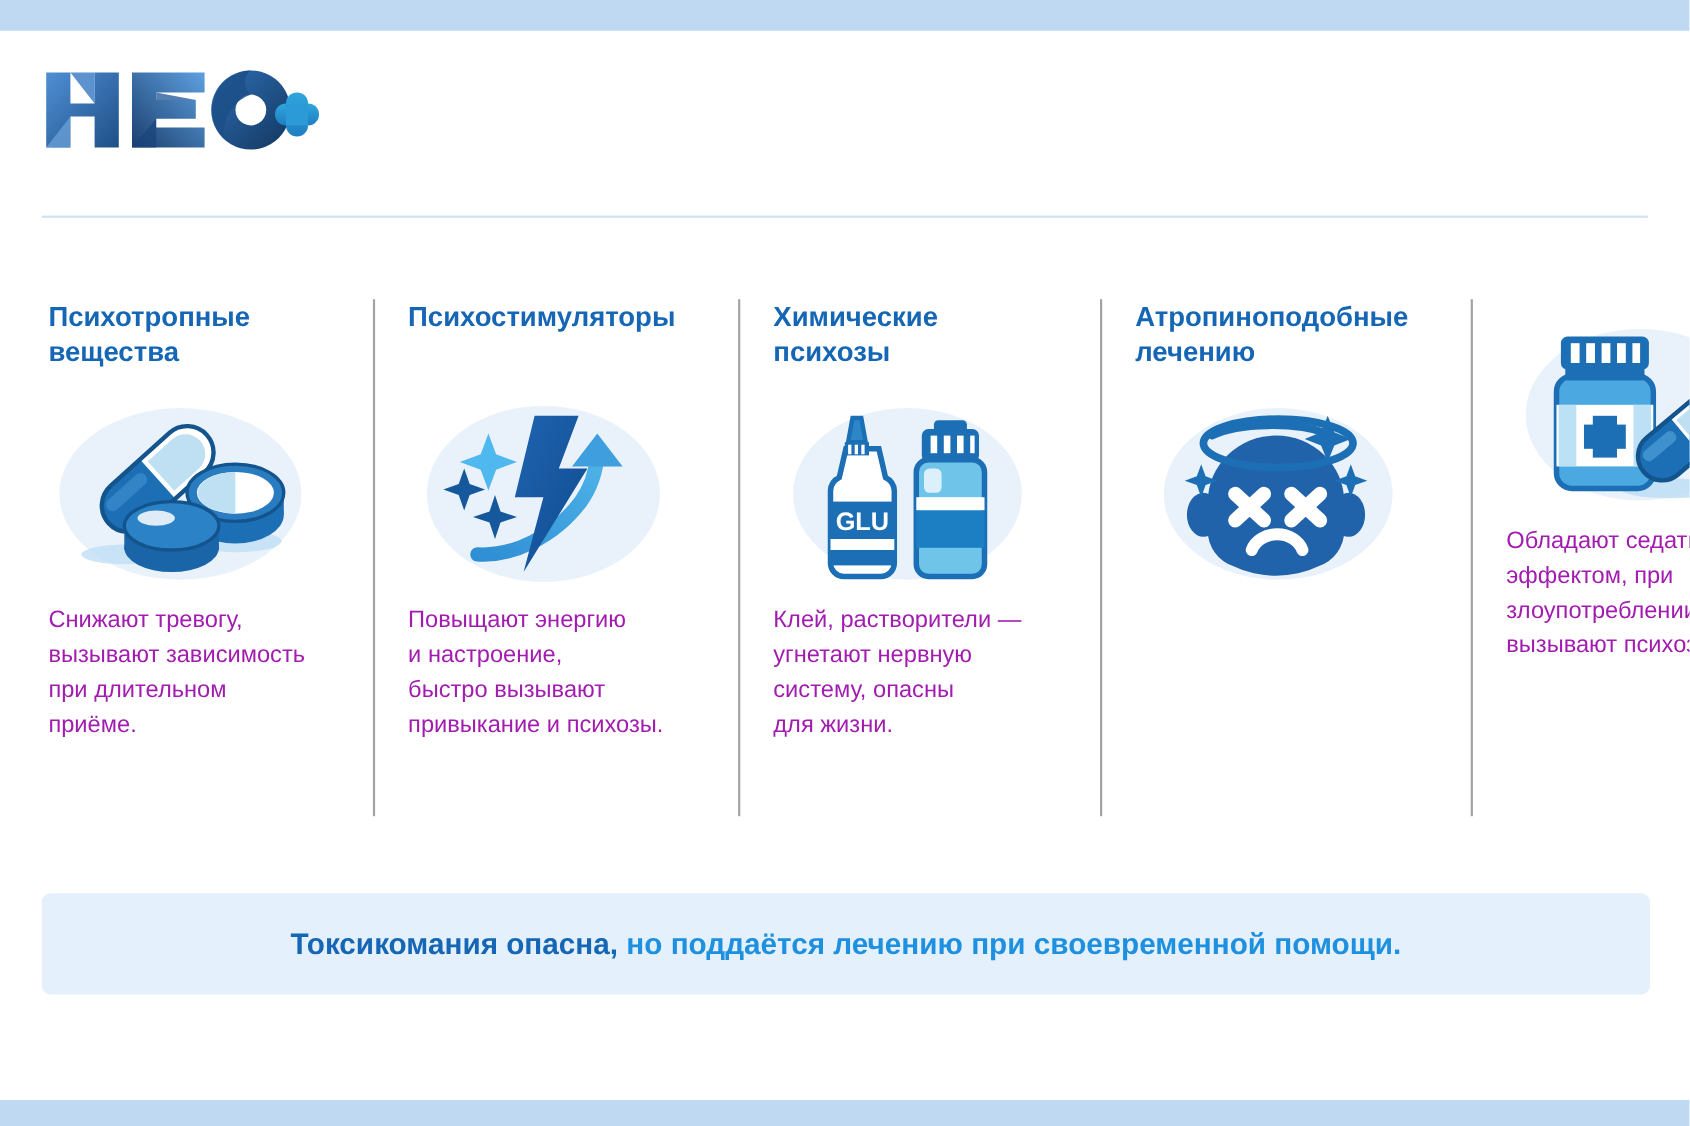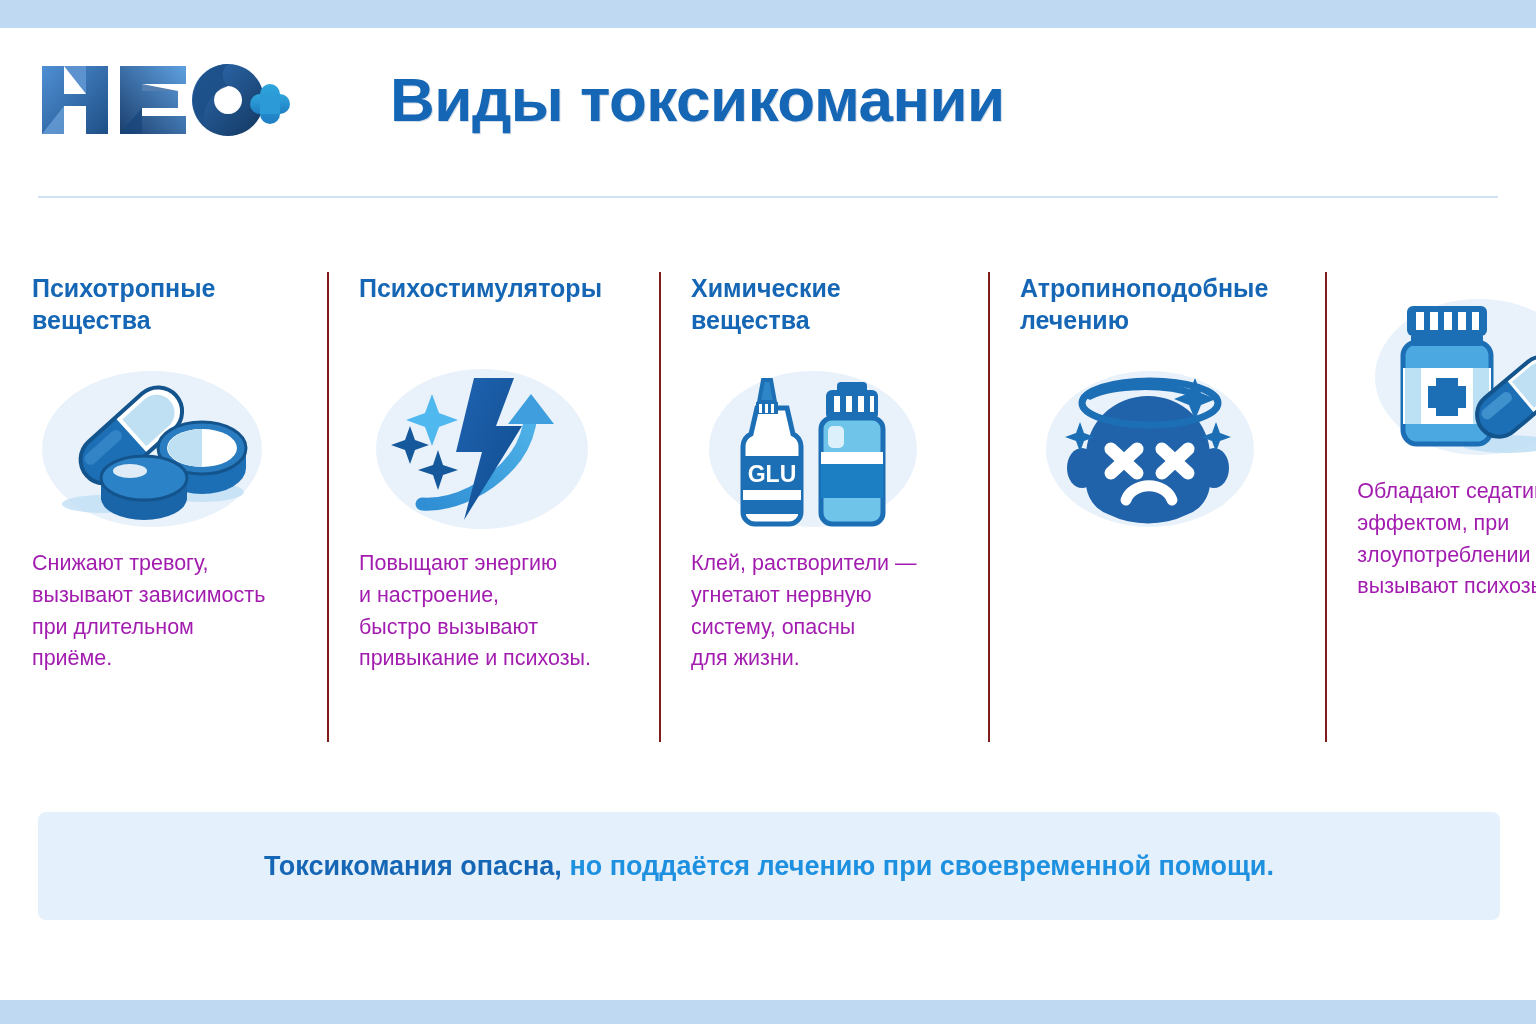--- a/index.html
+++ b/index.html
@@ -48,32 +48,32 @@
   .divider {
     position: absolute;
     left: 38px; top: 196px;
     width: 1460px; height: 2px;
     background: #cfe2f4;
   }
 
   
   .columns {
     position: absolute;
-    left: 24px; top: 272px;
+    left: 36px; top: 272px;
     width: 1466px; height: 470px;
     display: flex;
     gap: 35px;
   }
   .col {
     flex: 1 1 0;
     padding: 0 22px 0 8px;
     position: relative;
     display: flex; flex-direction: column;
   }
-  .col + .col { border-left: 2px solid #7f1d1d; padding-left: 30px; }
+  .col + .col { border-left: 2px solid #a3a3a3; padding-left: 30px; }
   .col-title {
     font-size: 25px;
     font-weight: 700;
     color: #1566b5;
     line-height: 1.28;
     min-height: 72px;
     white-space: pre-line;
   }
   .icon-wrap {
     height: 190px;
@@ -92,21 +92,21 @@
     color: #a21caf;
     line-height: 1.48;
     white-space: pre-line;
     margin-top: 4px;
   }
 
   
   .banner {
     position: absolute;
     left: 38px; top: 812px;
-    width: 1462px; height: 108px;
+    width: 1462px; height: 92px;
     background: #e4f0fb;
     border-radius: 8px;
     display: flex; align-items: center; justify-content: center;
   }
   .banner-text {
     font-size: 27px; font-weight: 700;
     line-height: 1;
     white-space: nowrap;
   }
   .banner-strong { color: #1566b5; font-weight: 700; }
@@ -151,21 +151,20 @@
         <polygon points="82,74 104,48 104,74" fill="#17457a" opacity=".7"></polygon>
 
         <path d="M190,4 a36,36 0 1 1 -0.1,0 Z M190,26 a14,14 0 1 0 0.1,0 Z" fill="url(#g3)"></path>
         <path d="M190,4 a36,36 0 0 0 -24,62 a36,36 0 0 1 24,-40 a14,14 0 0 1 0,-22 Z" fill="#1c4f87" opacity=".85"></path>
 
         <rect x="222" y="24" width="20" height="40" rx="10" fill="url(#g4)"></rect>
         <rect x="212" y="34" width="40" height="20" rx="10" fill="url(#g4)"></rect>
         <rect x="222" y="34" width="20" height="20" fill="#2b9ad6"></rect>
       </svg>
     </div>
-    <div class="page-title">Виды токсикомании</div>
   </div>
 
   <div class="divider"></div>
 
   <div class="columns">
 
     <div class="col">
       <div class="col-title">Психотропные
 вещества</div>
       <div class="icon-wrap">
@@ -231,21 +230,21 @@
         </svg>
       </div>
       <div class="col-body">Повыщают энергию
 и настроение,
 быстро вызывают
 привыкание и психозы.</div>
     </div>
 
     <div class="col">
       <div class="col-title">Химические
-вещества</div>
+психозы</div>
       <div class="icon-wrap">
         <svg width="230" height="178" viewBox="0 0 230 178">
           <ellipse cx="112" cy="89" rx="104" ry="78" fill="#e9f2fb"></ellipse>
 
           <g>
             <rect x="120" y="58" width="62" height="106" rx="11" fill="#6fc4ea" stroke="#1c6fb5" stroke-width="5"></rect>
             <rect x="120" y="92" width="62" height="12" fill="#ffffff"></rect>
             <rect x="120" y="104" width="62" height="34" fill="#1c7fc4"></rect>
             <rect x="127" y="66" width="16" height="22" rx="5" fill="#ffffff" opacity=".75"></rect>
             <rect x="125" y="30" width="52" height="30" rx="6" fill="#1c6fb5"></rect>

